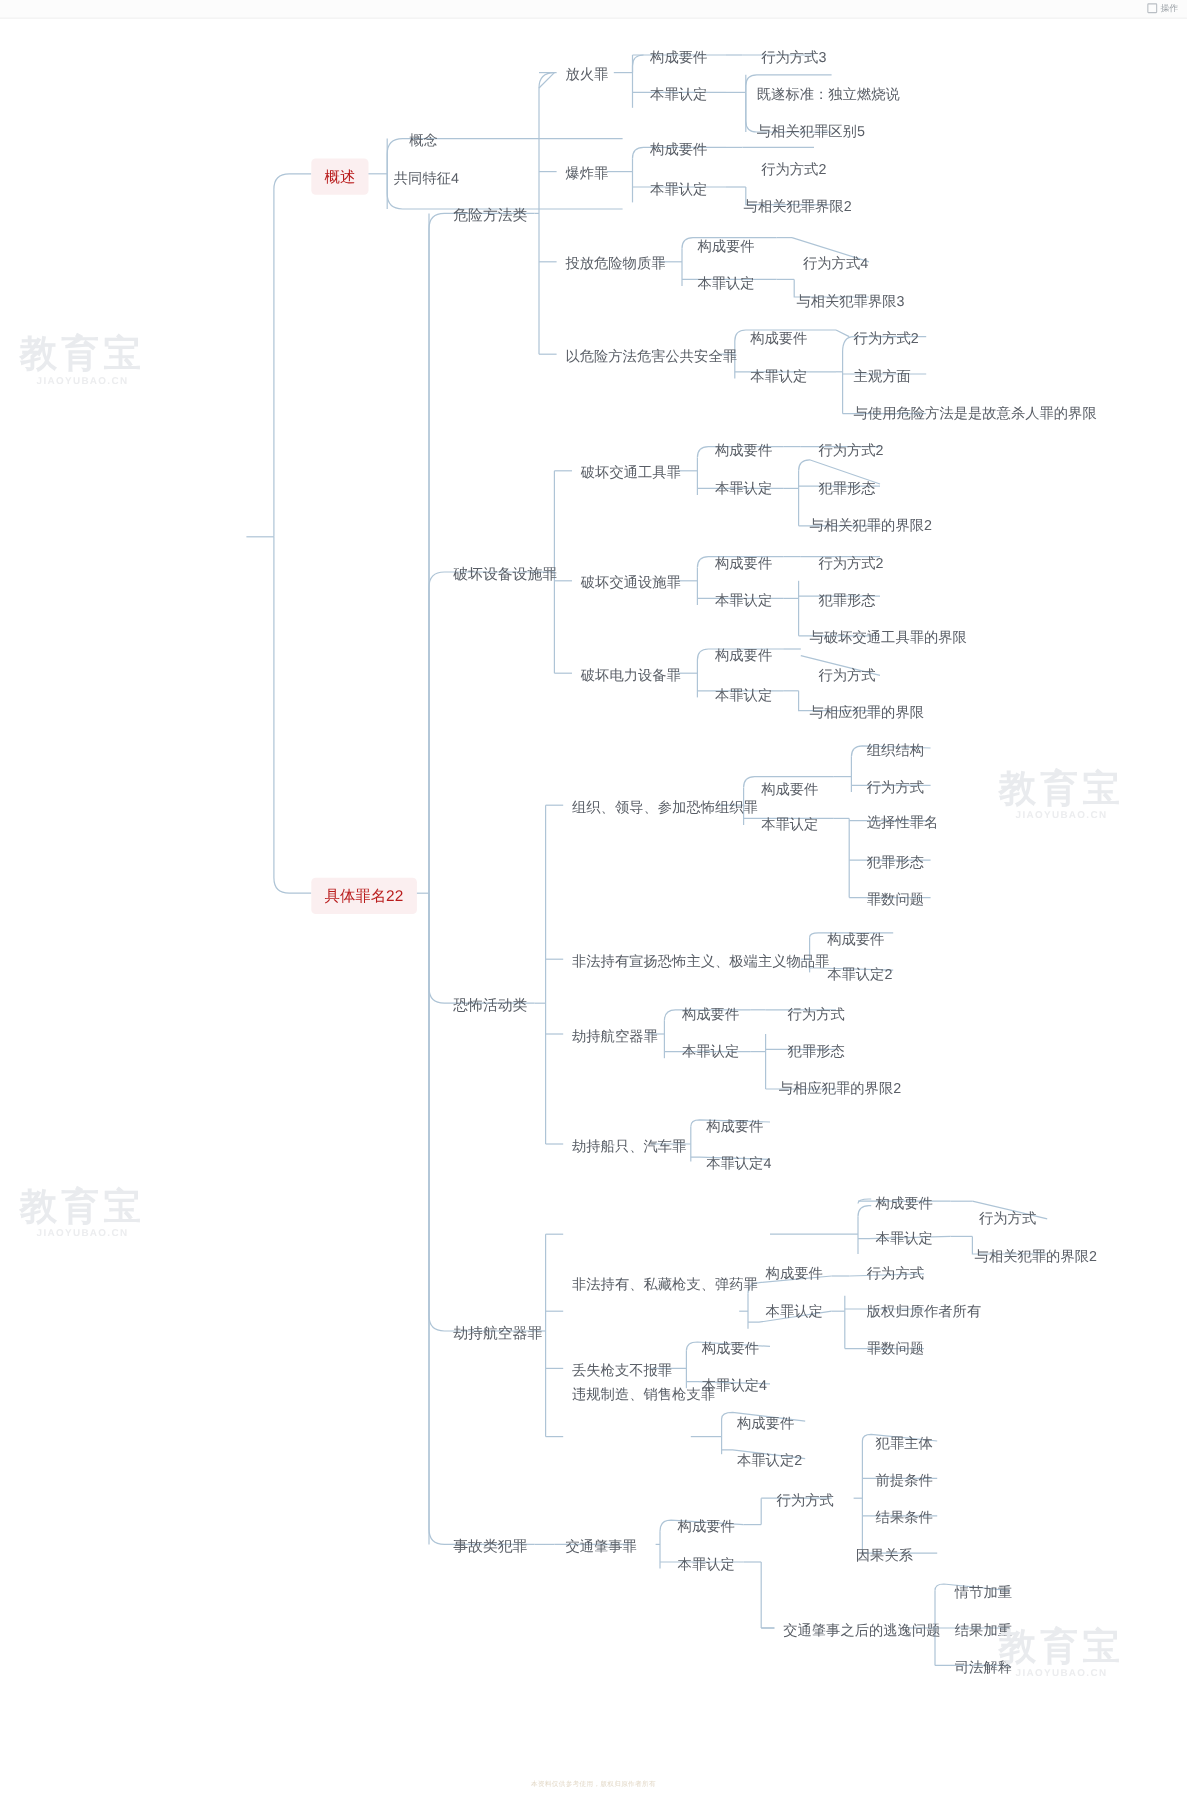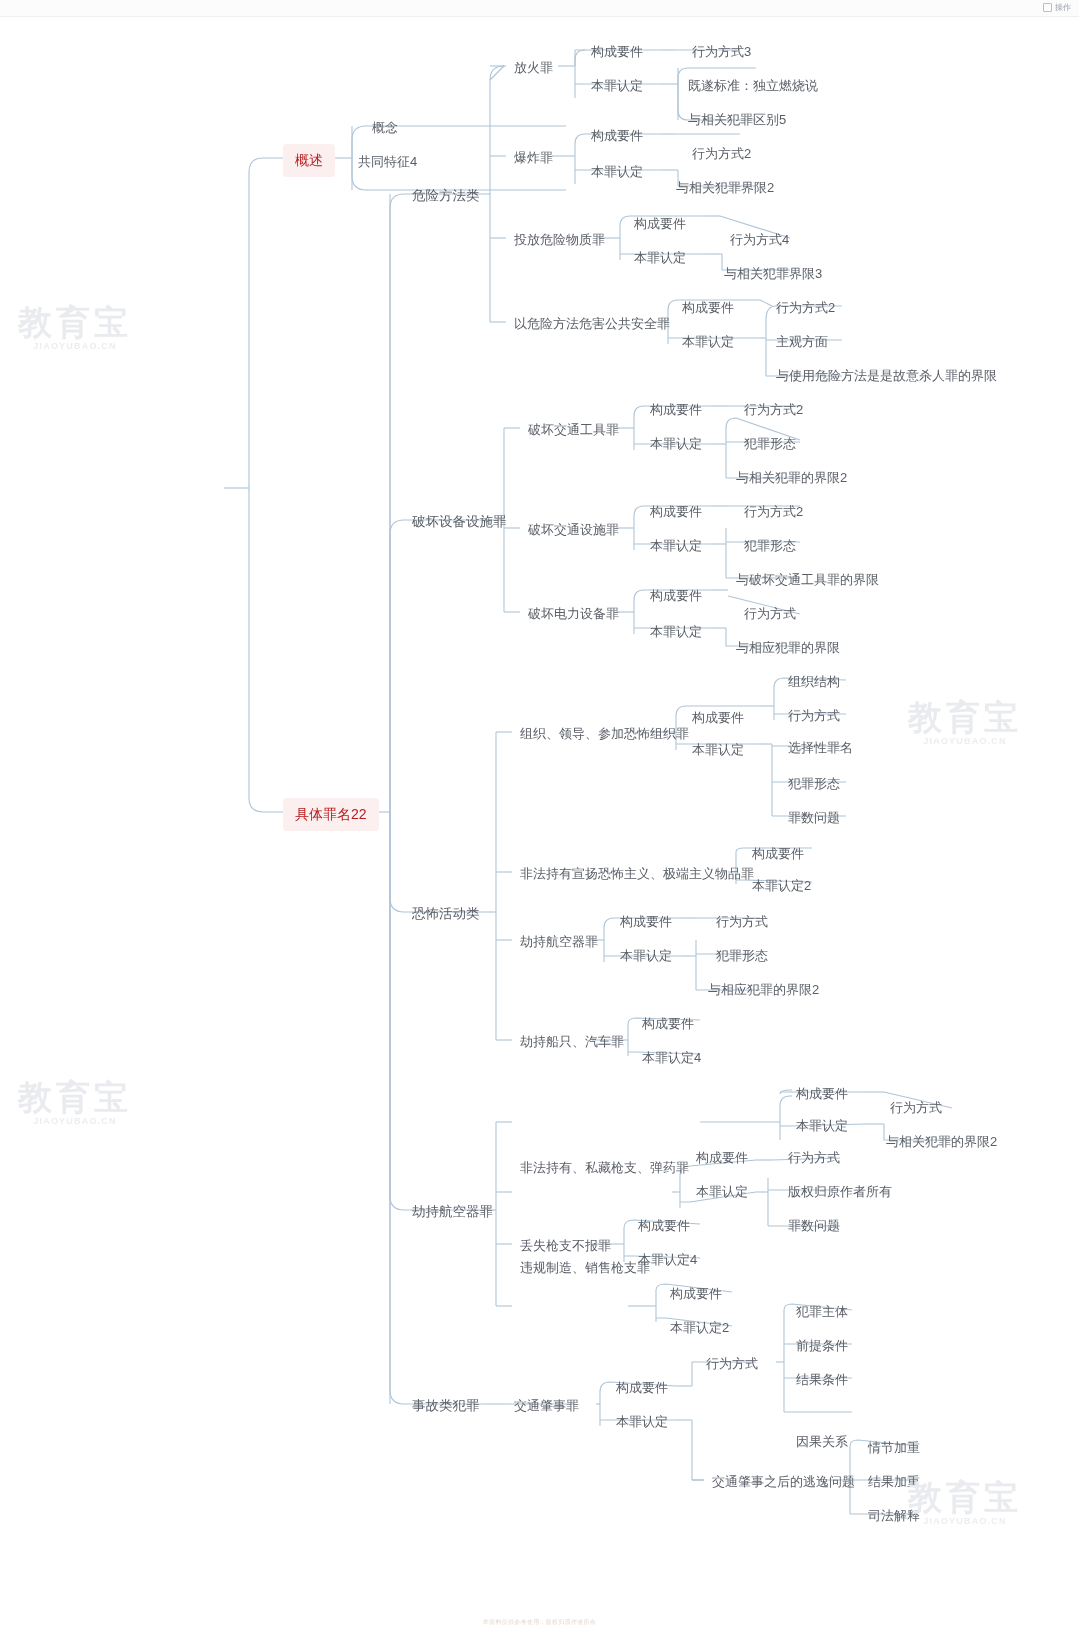--- a/index.html
+++ b/index.html
@@ -396,21 +396,21 @@
   <div class="node" style="left:664px;top:1282px;">构成要件</div>
   <div class="node" style="left:664px;top:1316px;">本罪认定2</div>
 
   <div class="node" style="left:508px;top:1394px;">交通肇事罪</div>
   <div class="node" style="left:610px;top:1376px;">构成要件</div>
   <div class="node" style="left:610px;top:1410px;">本罪认定</div>
   <div class="node" style="left:700px;top:1352px;">行为方式</div>
   <div class="node" style="left:790px;top:1300px;">犯罪主体</div>
   <div class="node" style="left:790px;top:1334px;">前提条件</div>
   <div class="node" style="left:790px;top:1368px;">结果条件</div>
-  <div class="node" style="left:790px;top:1402px;margin-top:28px;">因果关系</div>
+  <div class="node" style="left:772px;top:1402px;">因果关系</div>
   <div class="node" style="left:706px;top:1470px;">交通肇事之后的逃逸问题</div>
   <div class="node" style="left:862px;top:1436px;">情节加重</div>
   <div class="node" style="left:862px;top:1470px;">结果加重</div>
   <div class="node" style="left:862px;top:1504px;">司法解释</div>
 
   <div class="wm" id="wm0" style="left: 18px; top: 305px;">
     <span class="wm-main">教育宝</span>
     <span class="wm-sub">JIAOYUBAO.CN</span>
   </div>
   <div class="wm" id="wm1" style="left: 908px; top: 700px;">

